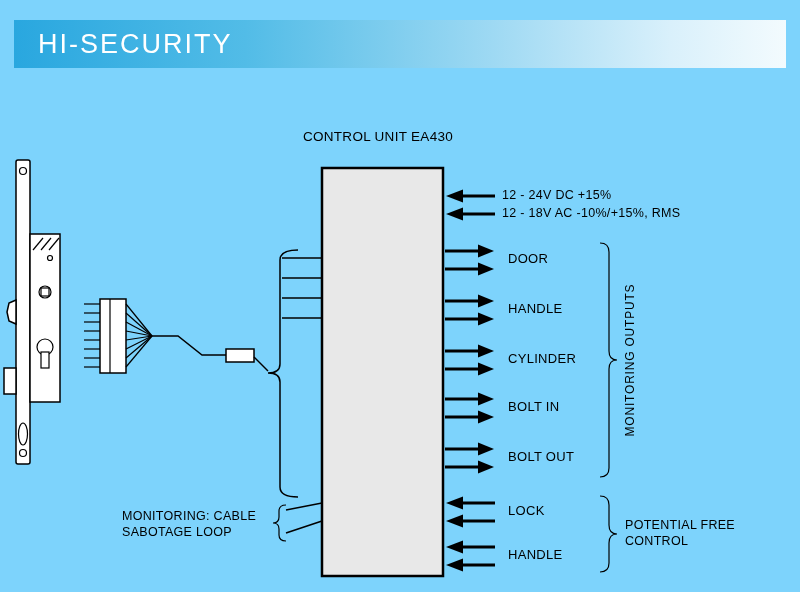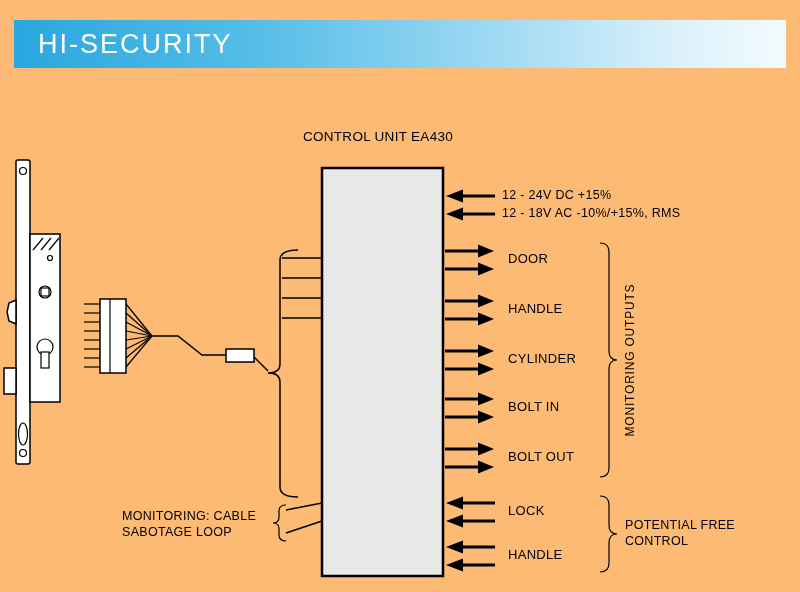--- a/index.html
+++ b/index.html
@@ -1,19 +1,19 @@
 <!DOCTYPE html>
 <html><head>
 <meta charset="utf-8">
 <style>
   html,body{margin:0;padding:0;background:#ffffff;}
   .page{
     position:relative;
     width:800px;height:592px;
-    background:#fdba74;
+    background:#7dd3fc;
     outline:1px solid #e2e2e2;
     overflow:hidden;
     font-family:"Liberation Sans", sans-serif;
   }
   .banner{
     position:absolute;
     left:14px;top:20px;right:14px;height:48px;
     background:linear-gradient(90deg,#29a7df 0%,#52bce7 30%,#9ed9f3 62%,#d9f0fb 85%,#f3fbfe 100%);
     display:flex;align-items:center;
   }

